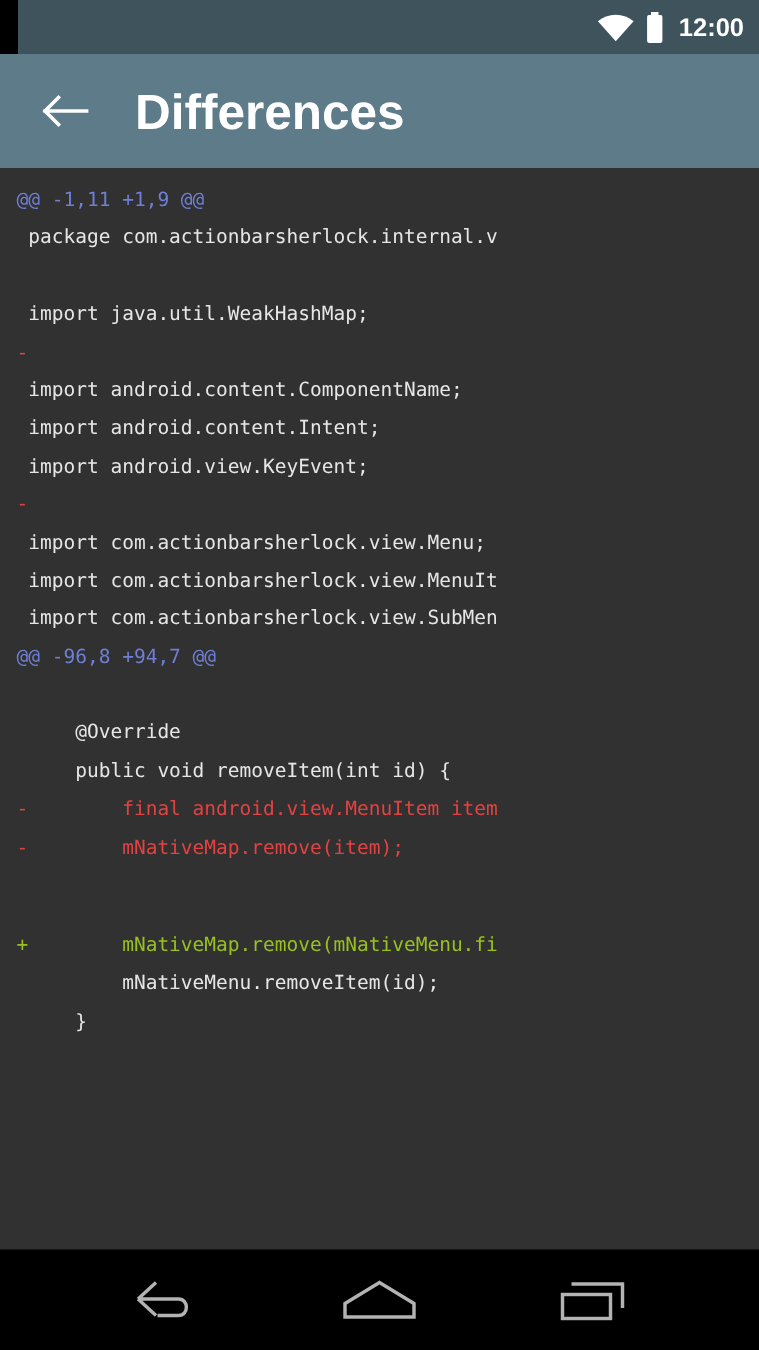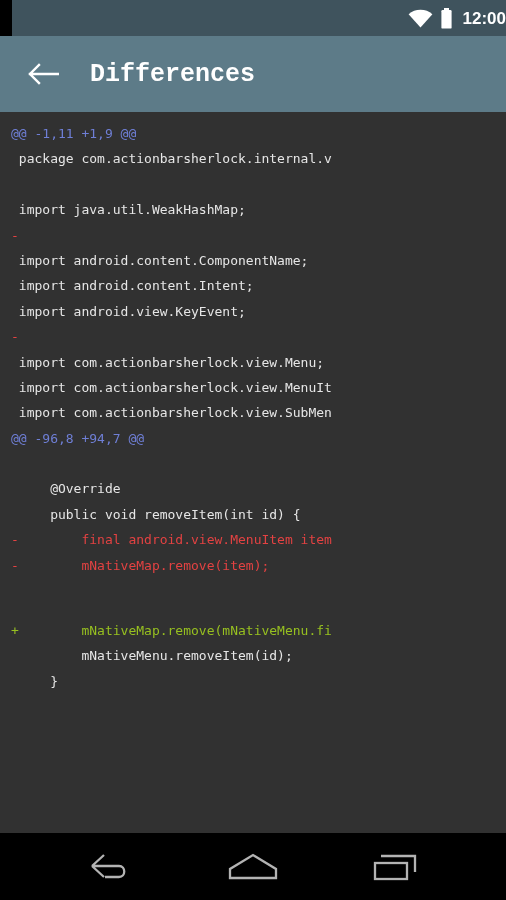--- a/index.html
+++ b/index.html
@@ -23,20 +23,21 @@
   }
 
   
   #status-bar {
     height: 36px;
     flex: 0 0 36px;
     background: #3f535d;
     display: flex;
     align-items: center;
     justify-content: flex-end;
+    padding-right: 10px;
     box-sizing: border-box;
     margin-left: 12px;
   }
   #status-bar .sb-icons {
     display: flex;
     align-items: center;
     gap: 7px;
   }
   .wifi-glyph { display: block; }
   .batt-glyph { display: block; }
@@ -64,26 +65,26 @@
     width: 42px;
     height: 42px;
     display: flex;
     align-items: center;
     justify-content: center;
     cursor: pointer;
     flex: 0 0 42px;
   }
   #app-title {
     color: #ffffff;
-    font-size: 25px;
+    font-size: 33px;
     font-weight: bold;
     margin-left: 26px;
     line-height: 1;
     white-space: nowrap;
-    font-family: Liberation Mono, monospace;
+    font-family: Liberation Sans, sans-serif;
   }
 
   
   #diff-area {
     flex: 1 1 auto;
     background: #313131;
     overflow: hidden;
     position: relative;
     padding-top: 9px;
     box-sizing: border-box;

